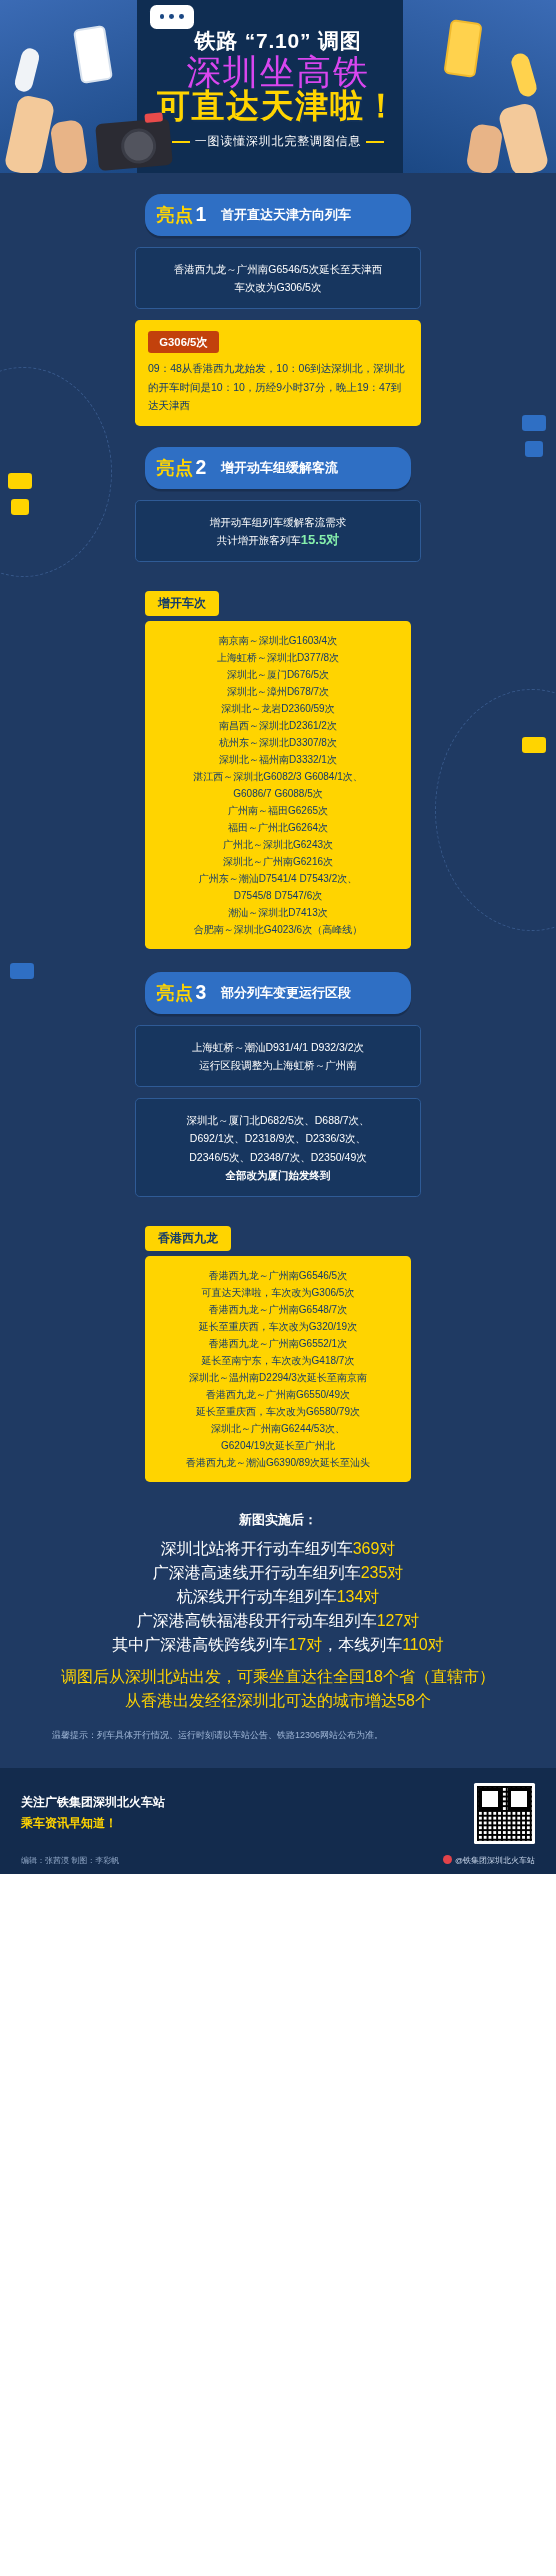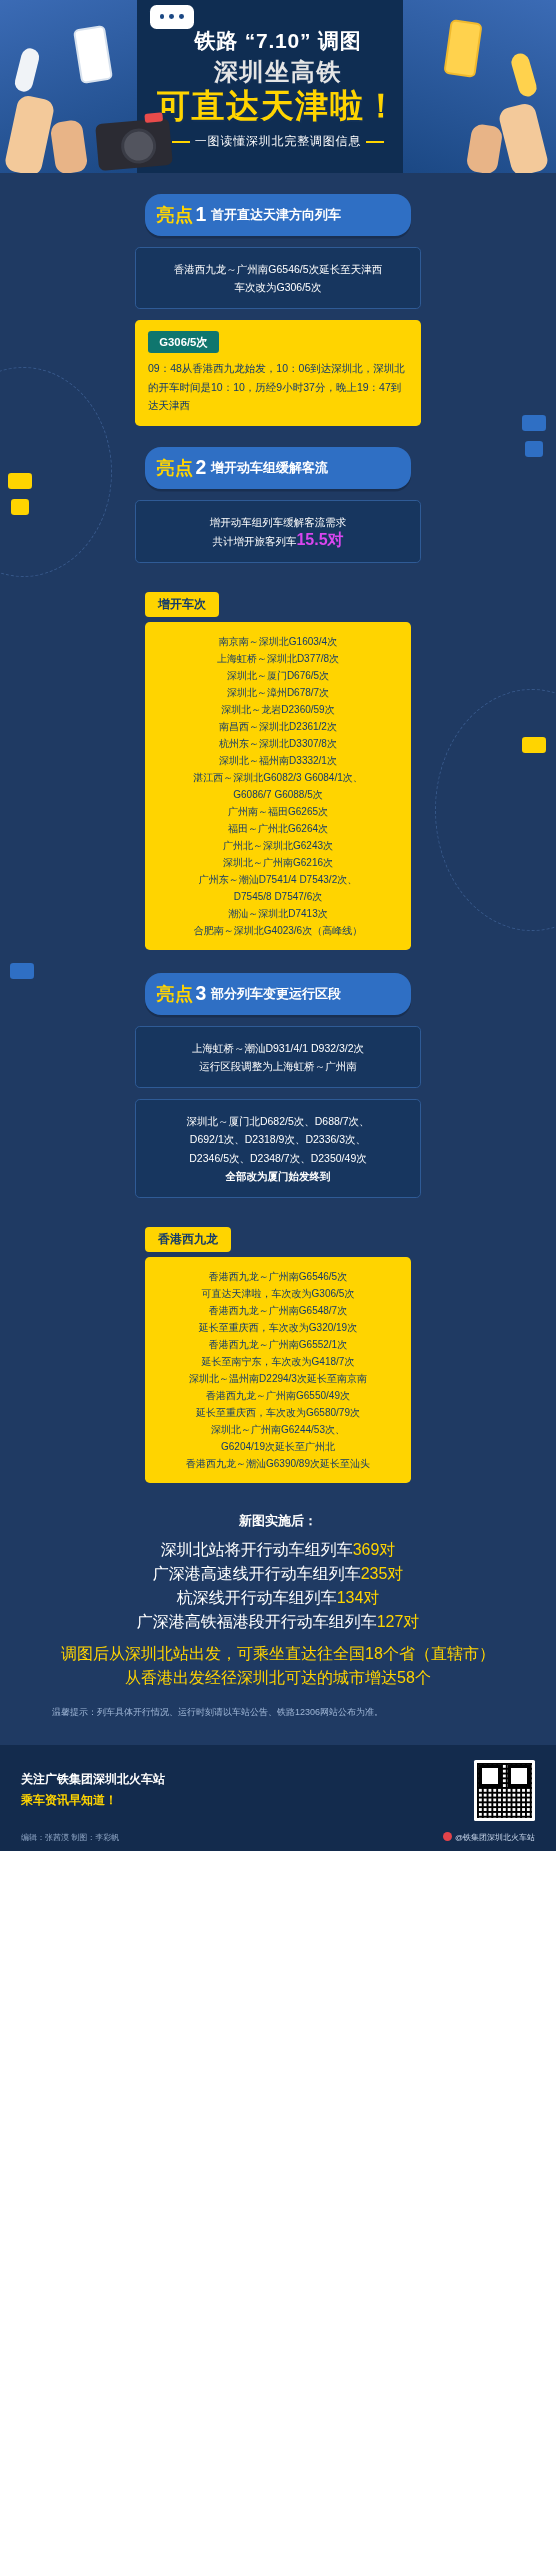--- a/index.html
+++ b/index.html
@@ -72,21 +72,21 @@
   .bubble-dots span:nth-child(3){left:29px}
   .hdr-text {
     position: absolute; left: 0; top: 26px; width: 556px; text-align: center;
     z-index: 5;
   }
   .hdr-l1 {
     font-size: 21px; font-weight: bold; color: #ffffff; letter-spacing: 0.8px;
     line-height: 29px;
   }
   .hdr-l2 {
-    font-size: 24px; font-weight: bold; color: #e5e5e5; letter-spacing: 1.6px;
+    font-size: 35px; font-weight: normal; color: #d946ef; letter-spacing: 1.6px;
     line-height: 34px; text-shadow: 1.6px 1.6px 0 #123057;
   }
   .hdr-l3 {
     font-size: 33px; font-weight: bold; color: #ffd400; letter-spacing: 1.6px;
     line-height: 34px; text-shadow: 1.6px 1.6px 0 #123057;
   }
   .hdr-sub {
     display:inline-block; margin-top: 9.7px; font-size: 12px; color: #ffffff;
     letter-spacing: 0.8px; position: relative; padding: 0 22.6px;
   }
@@ -116,42 +116,42 @@
     display: flex;
     align-items: center;
     box-shadow: 0 2.4px 0 rgba(0,0,0,0.18);
   }
   .banner .hl {
     font-size: 18px; font-weight: bold; color: #ffd400; letter-spacing: 0.8px;
     white-space: nowrap;
   }
   .banner .hl .num { color: #ffffff; font-size: 19.4px; padding-left: 1.6px; }
   .banner .ht {
-    font-size: 13px; color: #ffffff; font-weight: bold; margin-left: 4px; white-space: nowrap;
+    font-size: 13px; color: #ffffff; font-weight: bold; margin-left: 14px; white-space: nowrap;
   }
 
   .card {
     width: 286px; margin: 11.3px auto 0 auto;
     border-radius: 4.8px; padding: 11.3px 13px;
     text-align: center;
   }
   .card.blue { background: #17365f; border: 0.8px solid #2f5b96; }
   .card.yellow { background: #ffd400; }
 
   .ln { line-height: 18.5px; font-size: 10.5px; }
   .blue .ln { color: #ffffff; }
   .yellow .ln, .lightyellow .ln { color: #123a6b; }
-  .big-y { font-size: 16px; font-weight: bold; color: #d946ef; }
+  .big-y { font-size: 13px; font-weight: bold; color: #86efac; }
 
   .tagbox {
     display: inline-block; background: #ffd400; color: #123a6b;
     font-weight: bold; font-size: 11.3px; border-radius: 3.2px;
     padding: 3.2px 11.3px; margin-bottom: 6.5px;
   }
-  .tagbox.bluetag { background:#0f766e; color:#ffffff; }
+  .tagbox.bluetag { background:#c2410c; color:#ffffff; }
 
   .sub-label {
     width: 266px; margin: 29px auto -3.2px auto; text-align: left;
   }
   .sub-label span {
     display:inline-block; background:#ffd400; color:#123a6b;
     font-size: 12px; font-weight: bold; border-radius: 4px; padding: 4px 13px;
   }
 
   .list-card {
@@ -390,20 +390,23 @@
       </div>
       <div class="srow">
         <span>广深港高速线开行动车组列车</span><span class="y">235对</span>
       </div>
       <div class="srow">
         <span>杭深线开行动车组列车</span><span class="y">134对</span>
       </div>
       <div class="srow">
         <span>广深港高铁福港段开行动车组列车</span><span class="y">127对</span>
       </div>
+      <div class="srow">
+        <span>其中广深港高铁跨线列车</span><span class="y">17对</span><span>，本线列车</span><span class="y">110对</span>
+      </div>
 
       <div class="srow hl" style="margin-top:8px;">调图后从深圳北站出发，可乘坐直达往全国18个省（直辖市）</div>
       <div class="srow hl">从香港出发经径深圳北可达的城市增达58个</div>
 
       <div class="tip">温馨提示：列车具体开行情况、运行时刻请以车站公告、铁路12306网站公布为准。</div>
     </div>
 
     <div class="footer">
       <div class="footer-txt">
         <div class="f1">关注广铁集团深圳北火车站</div>

